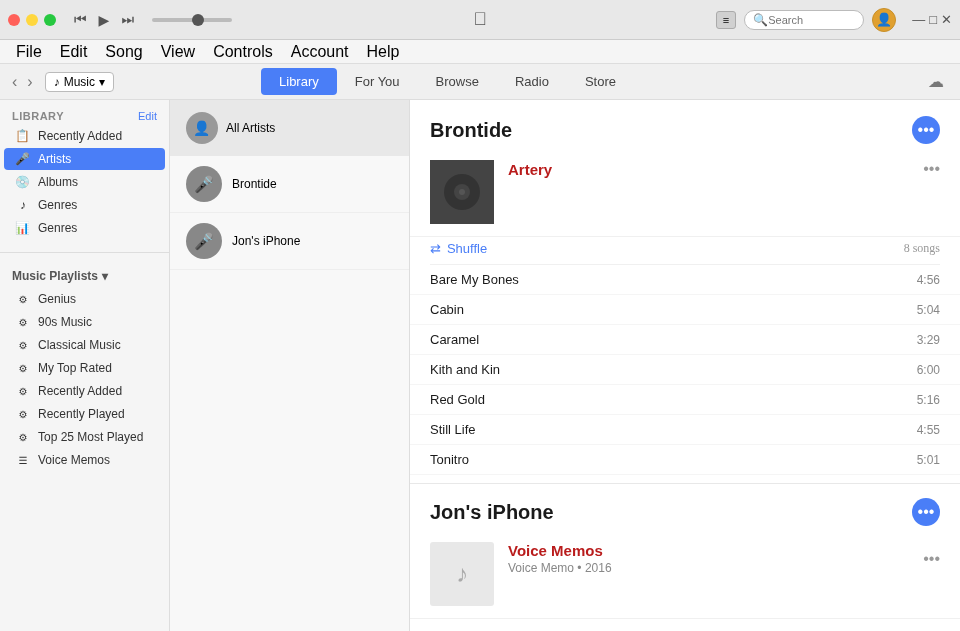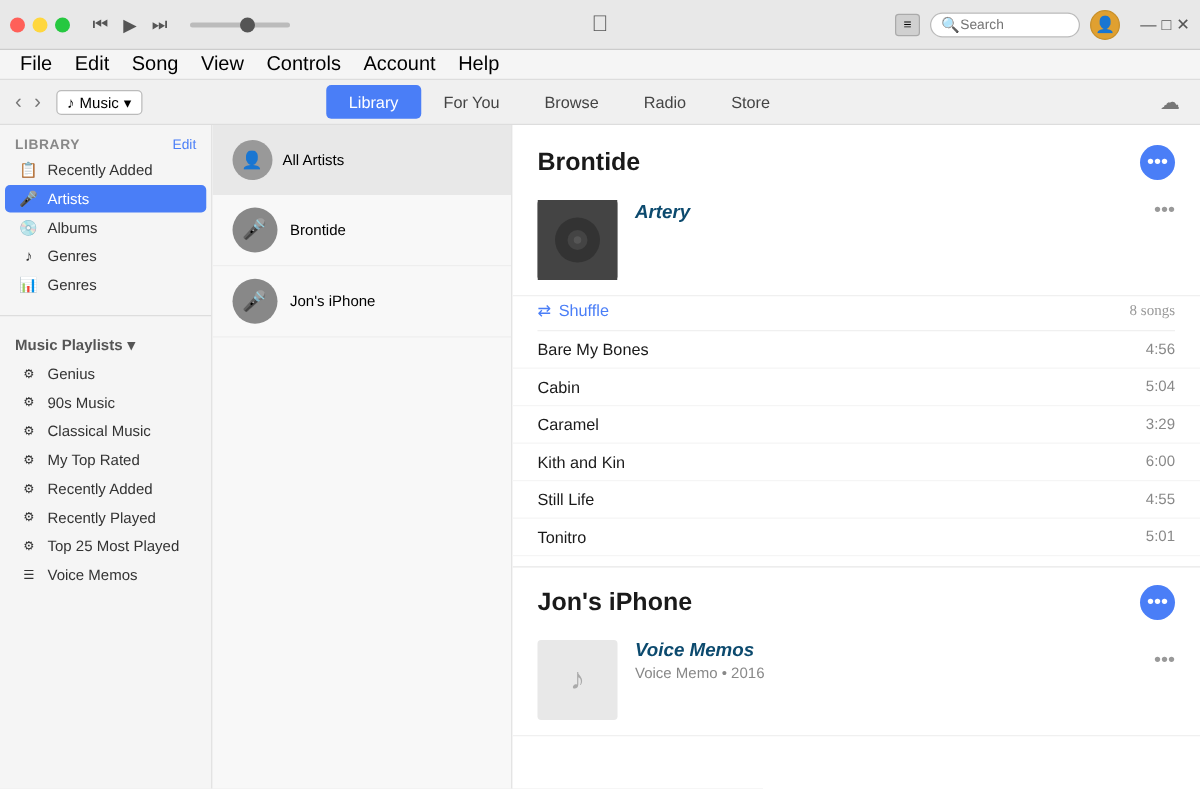--- a/index.html
+++ b/index.html
@@ -66,26 +66,26 @@
     .content { flex: 1; overflow-y: auto; background: white; position: relative; }
 
     .section-header { padding: 16px 20px 8px; display: flex; align-items: center; justify-content: space-between; }
     .section-title { font-size: 20px; font-weight: 700; color: #1a1a1a; }
     .more-btn { width: 28px; height: 28px; border-radius: 50%; background: #4a7ef7; border: none; cursor: pointer; color: white; font-size: 16px; display: flex; align-items: center; justify-content: center; }
 
     .album-row { padding: 8px 20px 12px; display: flex; align-items: flex-start; gap: 14px; border-bottom: 1px solid #f0f0f0; }
     .album-art { width: 64px; height: 64px; background: #888; border-radius: 3px; flex-shrink: 0; display: flex; align-items: center; justify-content: center; }
     .album-info { flex: 1; }
     .album-title-row { display: flex; align-items: center; justify-content: space-between; margin-bottom: 6px; }
-    .album-title { font-size: 15px; font-weight: 600; color: #0c4a6e; font-style: italic; }
+    .album-title { font-size: 15px; font-weight: 600; color: #b91c1c; }
     .album-more { background: none; border: none; cursor: pointer; color: #999; font-size: 16px; }
     .shuffle-row { display: flex; align-items: center; justify-content: space-between; padding: 4px 0 8px; border-bottom: 1px solid #f0f0f0; margin: 0 20px; }
     .shuffle-btn { display: flex; align-items: center; gap: 6px; background: none; border: none; cursor: pointer; color: #4a7ef7; font-size: 13px; }
     .song-list { margin: 0; padding: 0; }
-    .song-row { display: flex; align-items: flex-start; justify-content: space-between; padding: 7px 20px; border-bottom: 1px solid #f5f5f5; cursor: pointer; }
+    .song-row { display: flex; align-items: flex-end; justify-content: space-between; padding: 7px 20px; border-bottom: 1px solid #f5f5f5; cursor: pointer; }
     .song-name { font-size: 13px; color: #1a1a1a; }
     .song-duration { font-size: 12px; color: #888; }
 
     
     .vm-art { background: #e8e8e8; display: flex; align-items: center; justify-content: center; color: #bbb; font-size: 24px; }
 
     
     .content::-webkit-scrollbar { width: 10px; }
     .content::-webkit-scrollbar-track { background: #f5f5f5; }
     .content::-webkit-scrollbar-thumb { background: #bbb; border-radius: 5px; }
@@ -293,20 +293,24 @@
       </div>
       <div class="song-row">
         <span class="song-name">Caramel</span>
         <span class="song-duration">3:29</span>
       </div>
       <div class="song-row">
         <span class="song-name">Kith and Kin</span>
         <span class="song-duration">6:00</span>
       </div>
       <div class="song-row">
+        <span class="song-name">Red Gold</span>
+        <span class="song-duration">5:16</span>
+      </div>
+      <div class="song-row">
         <span class="song-name">Still Life</span>
         <span class="song-duration">4:55</span>
       </div>
       <div class="song-row">
         <span class="song-name">Tonitro</span>
         <span class="song-duration">5:01</span>
       </div>
     </div>
 
     <div class="section-header" style="margin-top:8px; border-top: 1px solid #e8e8e8; padding-top:14px;">

